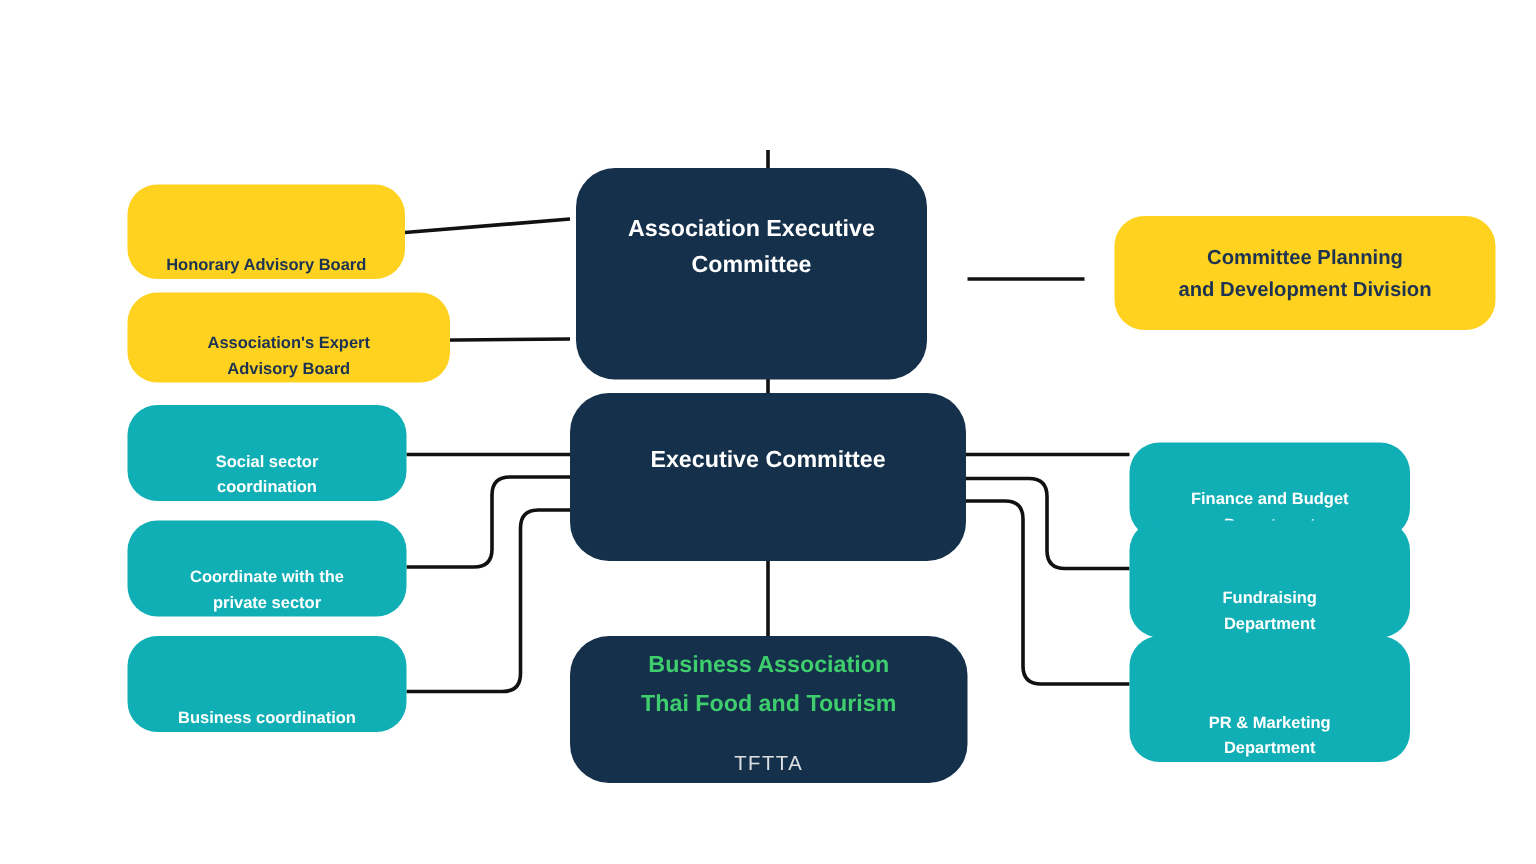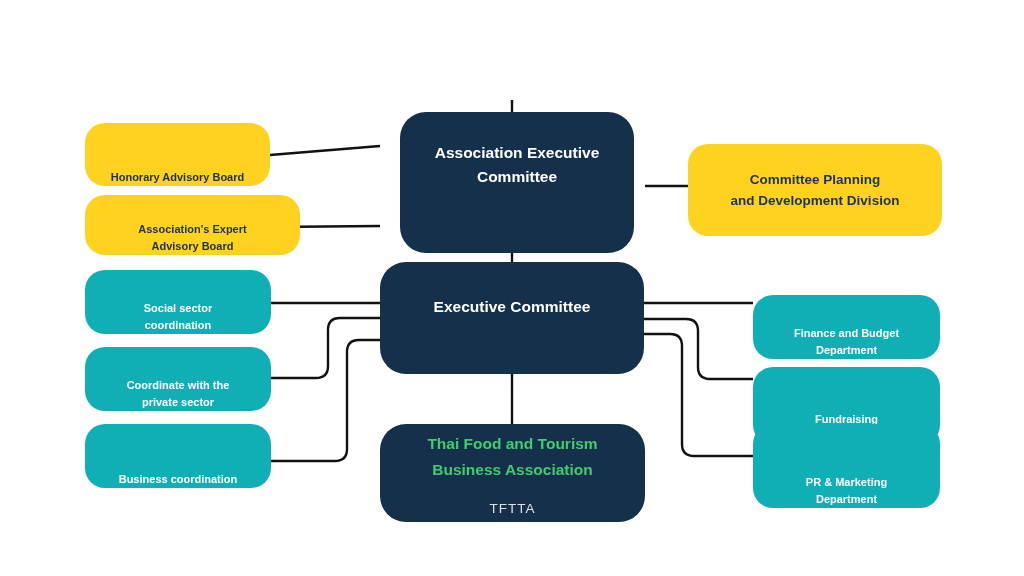--- a/index.html
+++ b/index.html
@@ -23,30 +23,30 @@
     z-index:2;
   }
   .navy{background:#14304A;color:#ffffff;border-radius:26px;}
   .yellow{background:#FFD21F;color:#1C3352;border-radius:20px;}
   .teal{background:#10AFB6;color:#ffffff;border-radius:20px;}
 
   .small-text{font-size:11px;line-height:17px;justify-content:flex-end;}
   .planning-text{font-size:13.5px;line-height:21px;}
   .big-text{font-size:15.5px;line-height:24px;}
 
-  .node-assoc-exec{left:400px;top:112px;width:234px;height:141px;padding-bottom:36px;}
+  .node-assoc-exec{left:384px;top:112px;width:234px;height:141px;padding-bottom:36px;}
   .node-honorary{left:85px;top:123px;width:185px;height:63px;}
   .node-expert{left:85px;top:195px;width:215px;height:60px;}
-  .node-planning{left:688px;top:144px;width:254px;height:92px;}
+  .node-planning{left:743px;top:144px;width:254px;height:76px;}
   .node-exec{left:380px;top:262px;width:264px;height:112px;padding-bottom:23px;}
   .node-social{left:85px;top:270px;width:186px;height:64px;}
   .node-private{left:85px;top:347px;width:186px;height:64px;}
   .node-business{left:85px;top:424px;width:186px;height:64px;}
   .node-finance{left:753px;top:270px;width:187px;height:64px;margin-top:25px;}
-  .node-fundraising{left:753px;top:347px;width:187px;height:78px;margin-top:20px;}
+  .node-fundraising{left:753px;top:347px;width:187px;height:78px;}
   .node-pr{left:753px;top:424px;width:187px;height:84px;}
   .node-tftta{left:380px;top:424px;width:265px;height:98px;}
 
   .green-title{color:#3FCE6D;font-size:15.5px;line-height:26px;font-weight:700;}
   .tftta-abbr{
     color:#DDE0E3;font-size:13.5px;font-weight:400;
     letter-spacing:1px;margin-top:18px;
   }
 </style>
 </head>
@@ -115,18 +115,18 @@
     <span>Fundraising</span>
     <span>Department</span>
   </div>
 
   <div class="node teal small-text node-pr">
     <span>PR &amp; Marketing</span>
     <span>Department</span>
   </div>
 
   <div class="node navy node-tftta">
+    <span class="green-title">Business Association</span>
     <span class="green-title">Thai Food and Tourism</span>
-    <span class="green-title">Business Association</span>
     <span class="tftta-abbr">TFTTA</span>
   </div>
 
 </div>
 
 </body></html>

